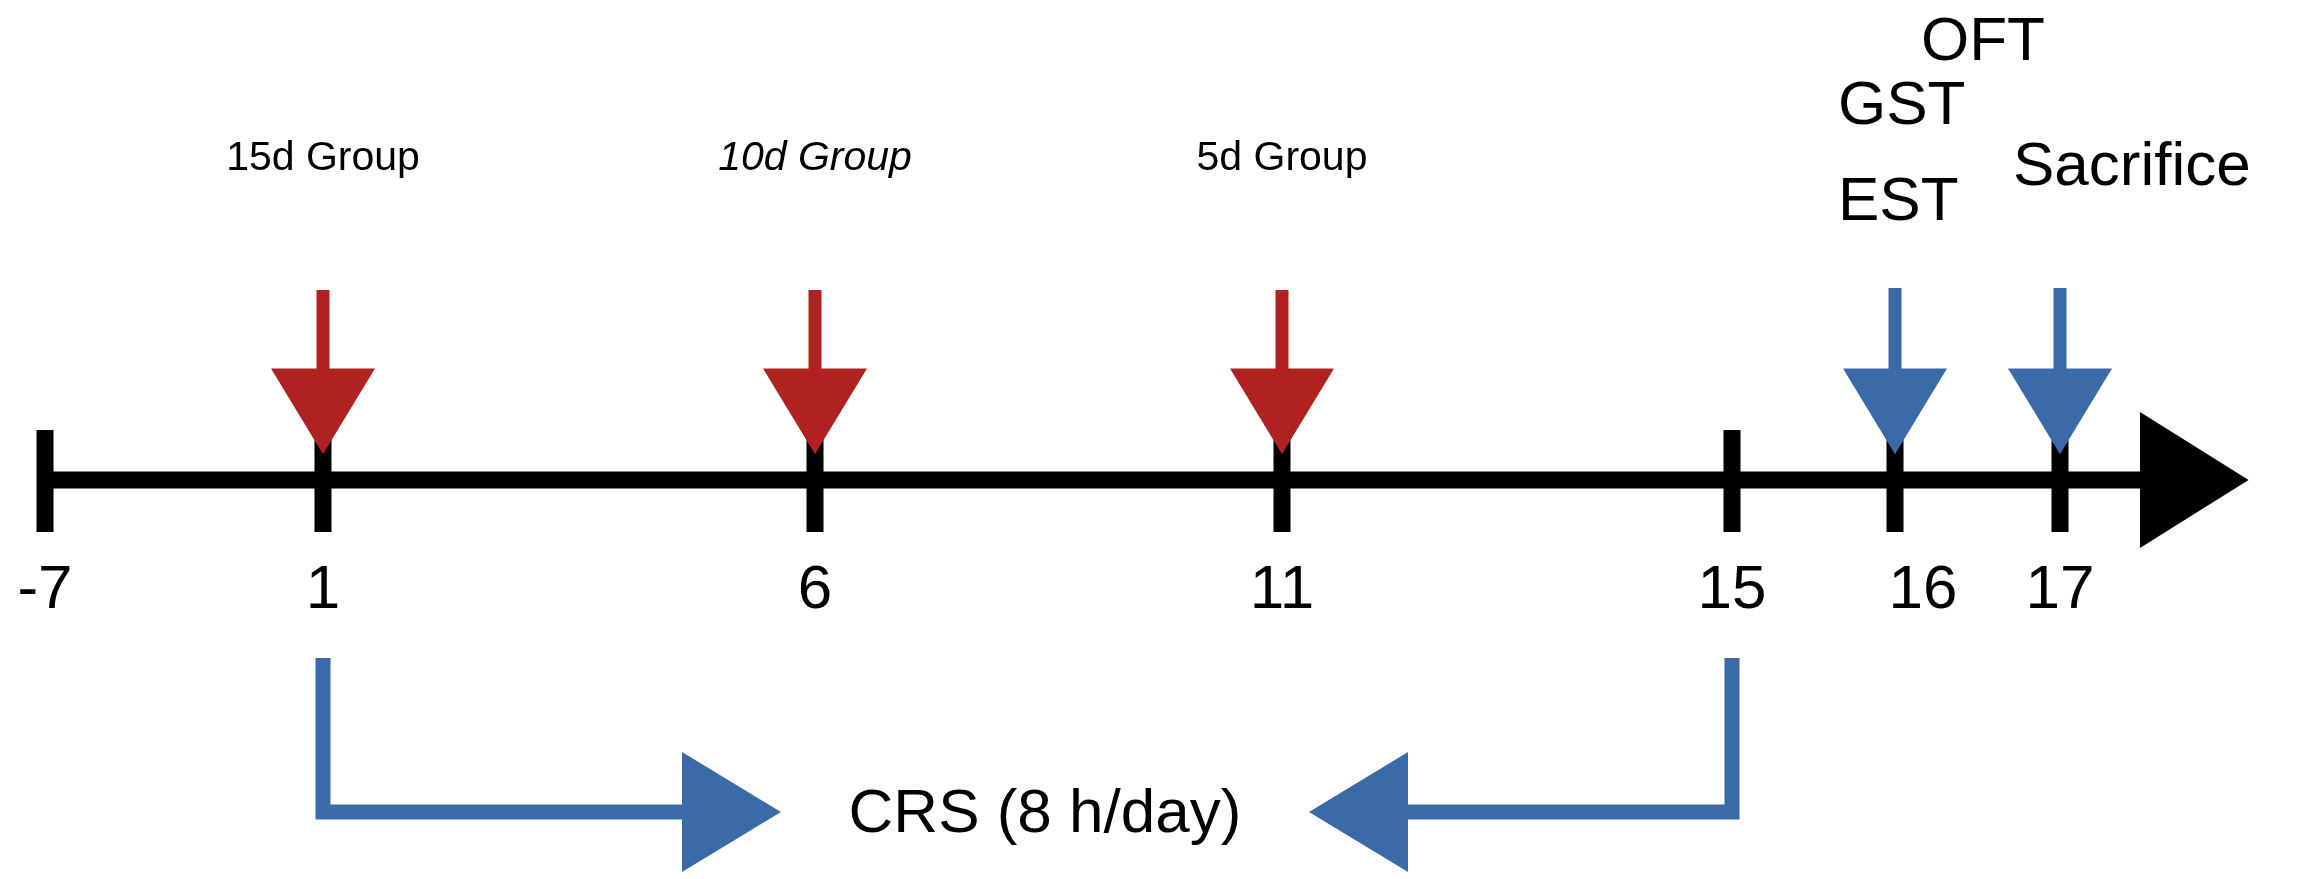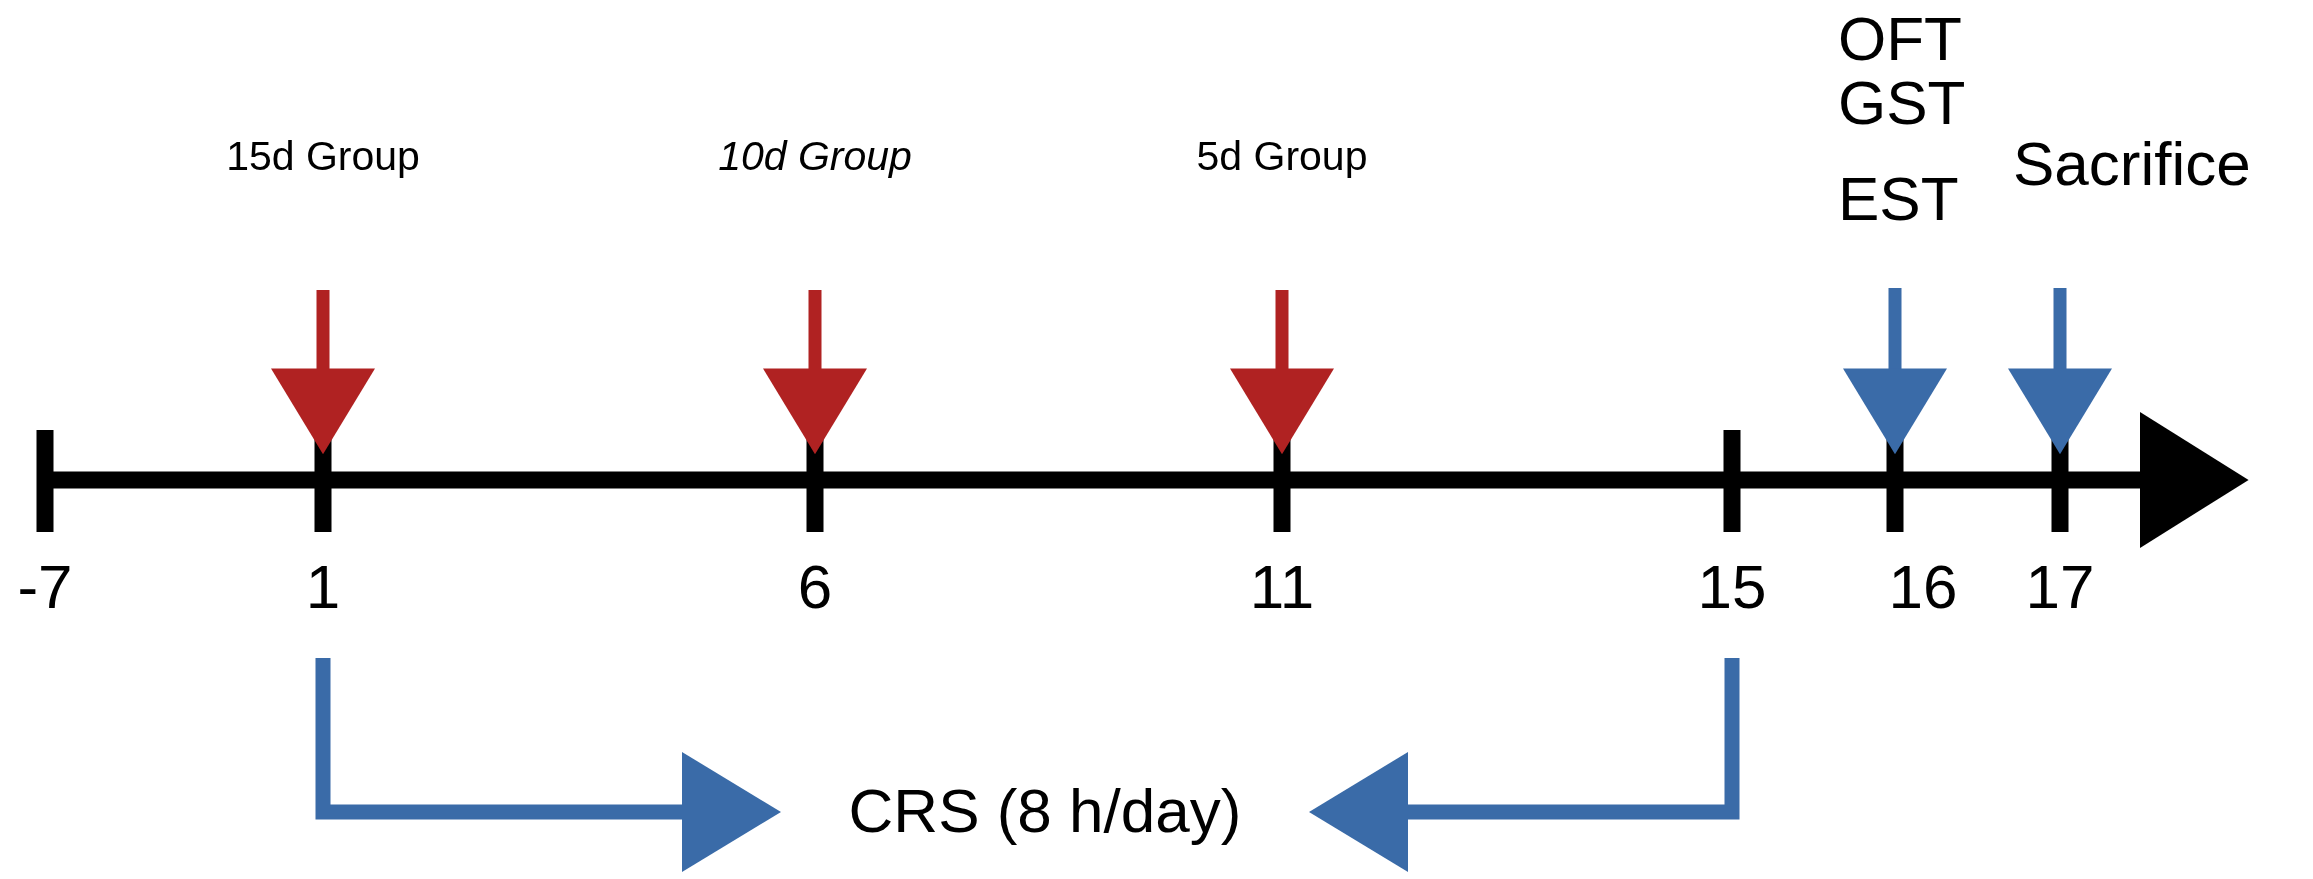--- a/index.html
+++ b/index.html
@@ -87,21 +87,21 @@
     <path d="M 323 658 L 323 812 L 700 812" fill="none" stroke="#3A6BA8" stroke-width="15" marker-end="url(#blue-head)"></path>
 
     <path d="M 1732 658 L 1732 812 L 1390 812" fill="none" stroke="#3A6BA8" stroke-width="15" marker-end="url(#blue-head)"></path>
 
   </svg>
 
   <div class="lbl group-label" style="left:323px; top:136px;">15d Group</div>
   <div class="lbl group-label" style="left:815px; top:136px;font-style:italic;">10d Group</div>
   <div class="lbl group-label" style="left:1282px; top:136px;">5d Group</div>
 
-  <div class="lbl assay-label" style="left:1838px; top:8px;">OFT</div>
+  <div class="lbl assay-label" style="left:1921px; top:8px;">OFT</div>
   <div class="lbl assay-label" style="left:1838px; top:72px;">GST</div>
   <div class="lbl assay-label" style="left:1838px; top:136px;margin-top:32px;">EST</div>
 
   <div class="lbl assay-label" style="left:2013px; top:133px;">Sacrifice</div>
 
   <div class="lbl tick-label" style="left:45px; top:556px;">-7</div>
   <div class="lbl tick-label" style="left:323px; top:556px;">1</div>
   <div class="lbl tick-label" style="left:815px; top:556px;">6</div>
   <div class="lbl tick-label" style="left:1282px; top:556px;text-align:right;">11</div>
   <div class="lbl tick-label" style="left:1732px; top:556px;">15</div>

